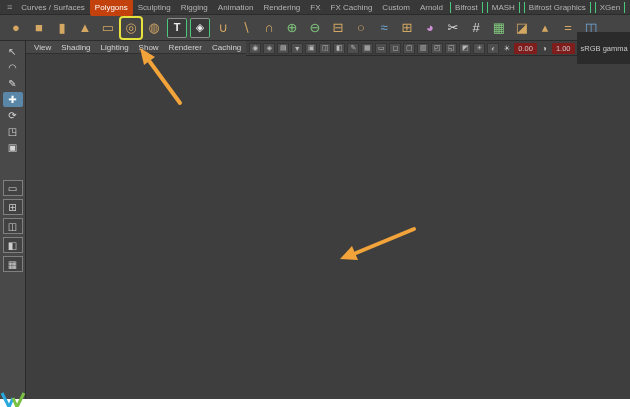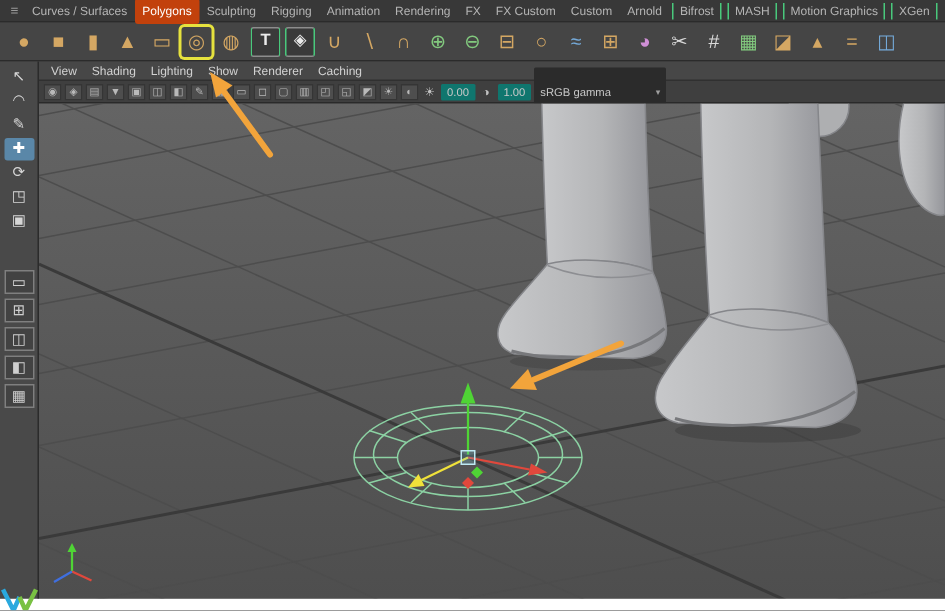--- a/index.html
+++ b/index.html
@@ -23,27 +23,27 @@
   .shelf-icon.bracketed{border-left:1px solid #49c97c;border-right:1px solid #49c97c}
 
   
   #workarea{display:flex;height:358px}
   #toolbox{width:26px;background:#494949;border-right:1px solid #2b2b2b;display:flex;flex-direction:column;align-items:center;padding-top:3px}
   .tool{width:20px;height:15px;display:flex;align-items:center;justify-content:center;font-size:10px;color:#d6d6d6;margin-bottom:1px;cursor:pointer;border-radius:2px}
   .tool.active{background:#5a87a8;color:#fff}
   .layouts{margin-top:24px;display:flex;flex-direction:column;gap:3px}
   .layout-btn{width:20px;height:16px;border:1px solid #7f7f7f;display:flex;align-items:center;justify-content:center;font-size:10px;color:#cfcfcf;background:#424242;cursor:pointer}
 
-  #panelarea{display:flex;flex-direction:column;width:604px}
+  #panelarea{display:flex;width:604px}
   #panelmenu{height:13px;background:#474747;display:flex;align-items:center;padding-left:3px;border-bottom:1px solid #303030}
   .pm-item{font-size:8px;color:#d2d2d2;padding:0 5px;cursor:pointer;white-space:nowrap}
   #panelbar{height:15px;background:#3f3f3f;display:flex;align-items:center;padding-left:3px;gap:2px;border-bottom:1px solid #2a2a2a}
   .pb-icon{width:12px;height:11px;background:#4e4e4e;border:1px solid #353535;color:#b9b9b9;font-size:7px;display:flex;align-items:center;justify-content:center;cursor:pointer}
   .pb-mini{width:11px;height:11px;color:#c2c2c2;font-size:8px;display:flex;align-items:center;justify-content:center}
-  .pb-field{height:11px;background:#0f766e;color:#c8c8c8;font-size:7.5px;display:flex;align-items:center;padding:0 4px;border-radius:1px;cursor:text}
+  .pb-field{height:11px;background:#7f1d1d;color:#c8c8c8;font-size:7.5px;display:flex;align-items:center;padding:0 4px;border-radius:1px;cursor:text}
   .pb-select{height:11px;background:#2b2b2b;color:#c8c8c8;font-size:7.5px;display:flex;align-items:center;justify-content:space-between;width:88px;padding:16px 4px;border-radius:1px;cursor:pointer}
   .caret{font-size:6px;color:#9e9e9e;margin-left:6px}
 
   #viewport{position:relative;width:604px;height:330px;overflow:hidden;background:#555}
   #viewport svg{display:block}
 
   #bottomstrip{height:8px;background:#ffffff;width:630px}
   #overlay{position:absolute;left:0;top:0;width:630px;height:407px;pointer-events:none;z-index:20}
   #maya-logo{position:absolute;left:0;bottom:0;z-index:30}
 </style>
@@ -56,26 +56,26 @@
     <span id="shelfmenu">≡</span>
     <div class="tabs">
 
     <div class="tab">Curves / Surfaces</div>
         <div class="tab active">Polygons</div>
         <div class="tab">Sculpting</div>
         <div class="tab">Rigging</div>
         <div class="tab">Animation</div>
         <div class="tab">Rendering</div>
         <div class="tab">FX</div>
-        <div class="tab">FX Custom</div>
+        <div class="tab">FX Caching</div>
         <div class="tab">Custom</div>
         <div class="tab">Arnold</div>
         <div class="tab bracketed">Bifrost</div>
         <div class="tab bracketed">MASH</div>
-        <div class="tab bracketed">Motion Graphics</div>
+        <div class="tab bracketed">Bifrost Graphics</div>
         <div class="tab bracketed">XGen</div>
       </div>
   </div>
 
   <div id="shelf">
 
   <div class="shelf-icon" style="color: rgb(212, 167, 99);">
         <span>●</span>
       </div>
       <div class="shelf-icon" style="color: rgb(212, 167, 99);">

